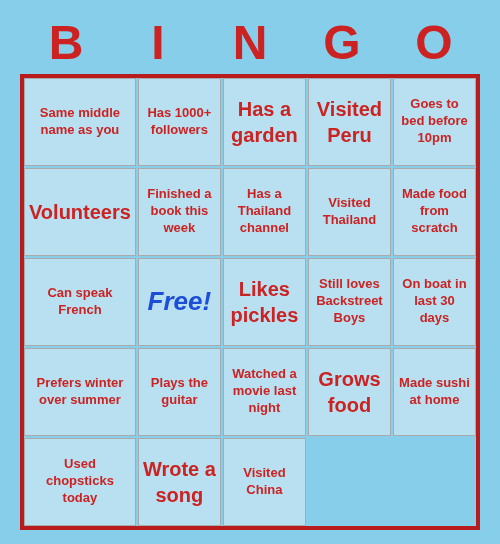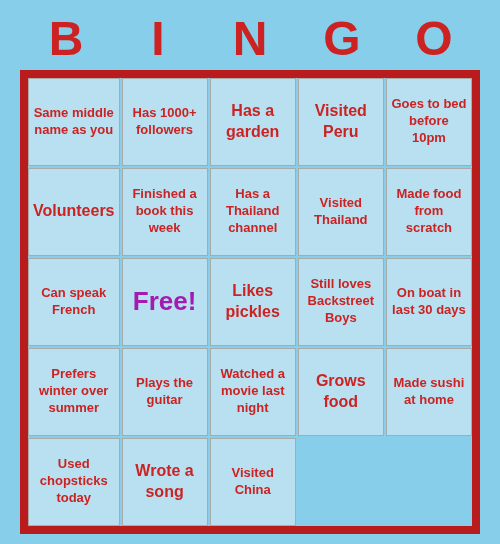--- a/index.html
+++ b/index.html
@@ -25,44 +25,45 @@
       font-size: 48px;
       font-weight: bold;
       color: #cc2222;
       width: 88px;
       text-align: center;
     }
     .bingo-grid {
       display: grid;
       grid-template-columns: repeat(5, 1fr);
       gap: 2px;
-      border: 8px solid #b91c1c;
+      border: 4px solid #b91c1c;
     }
     .bingo-cell {
       background: #b8e0f0;
       border: 1px solid #aaa;
       min-height: 88px;
       display: flex;
       align-items: center;
       justify-content: center;
       text-align: center;
       padding: 6px 4px;
       color: #cc2222;
       font-weight: bold;
     }
     .bingo-cell span {
       font-size: 13px;
       line-height: 1.3;
     }
     .bingo-cell.large-text span {
-      font-size: 16px;
+      font-size: 20px;
     }
     .bingo-cell.free span {
       font-size: 26px;
-      color: #a21caf;
+      color: #1d4ed8;
+      font-style: italic;
     }
   </style>
 </head>
 <body>
 
 <div class="bingo-card">
   <div class="bingo-header">
   <div class="bingo-header-letter">B</div>
       <div class="bingo-header-letter">I</div>
       <div class="bingo-header-letter">N</div>

